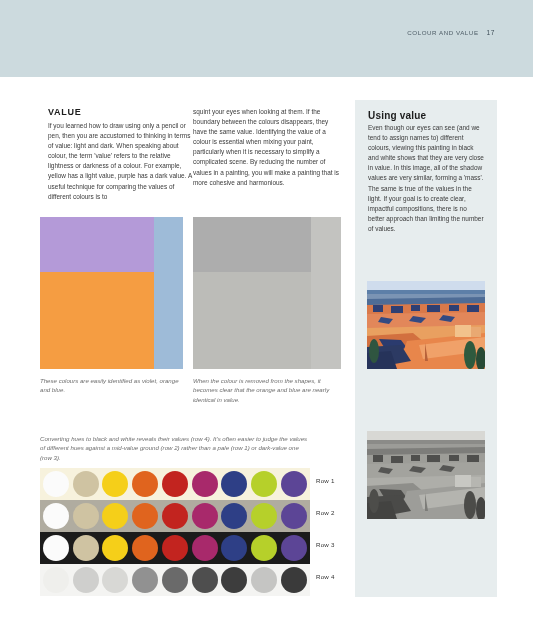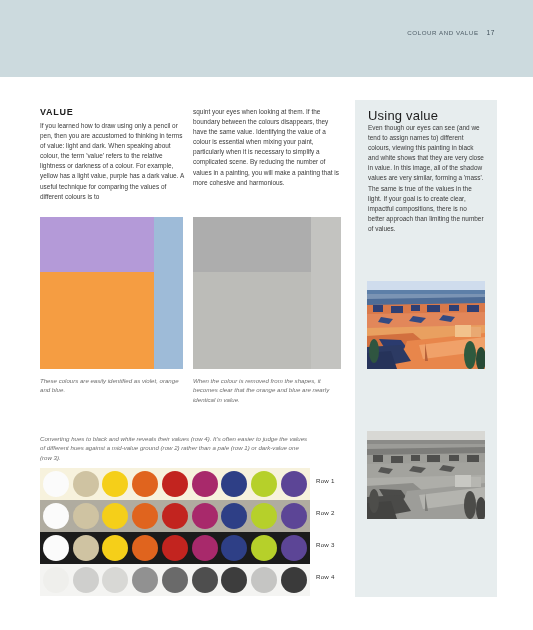--- a/index.html
+++ b/index.html
@@ -18,36 +18,36 @@
   .header-text{
     position:absolute;right:38px;top:29px;
     font-size:6.2px;letter-spacing:.55px;color:#4d5c66;
     font-family:"Liberation Sans", sans-serif;
     white-space:nowrap;
   }
   .header-text .pg{margin-left:8px;font-size:6.6px;color:#3e4d57;}
 
   
   .col{position:absolute;font-size:6.45px;line-height:10.1px;color:#3a3a3a;}
-  .col1{left:40px;top:107px;width:145px;}
+  .col1{left:48px;top:107px;width:145px;}
   .col2{left:193px;top:107px;width:148px;}
   .heading{
     font-size:9px;font-weight:bold;letter-spacing:.7px;
     color:#1d1d1d;margin:0 0 3px 0;line-height:11px;
   }
   .col p{margin:0;}
 
   
   .sidebar{
     position:absolute;left:355px;top:100px;width:142px;height:497px;
     background:#e7edee;
   }
   .side-inner{padding:11px 13px 0 13px;}
   .side-heading{
-    font-size:13px;font-weight:normal;color:#1d1d1d;
+    font-size:10px;font-weight:bold;color:#1d1d1d;
     letter-spacing:.2px;margin:0 0 2px 0;line-height:10px;
   }
   .side-body{font-size:6.45px;line-height:10.1px;color:#3a3a3a;margin:0;}
 
   .side-img{position:absolute;left:367px;width:118px;height:88px;overflow:hidden;}
   .side-img.top{top:281px;}
   .side-img.bot{top:431px;}
 
   
   .art{position:relative;width:100%;height:100%;}

